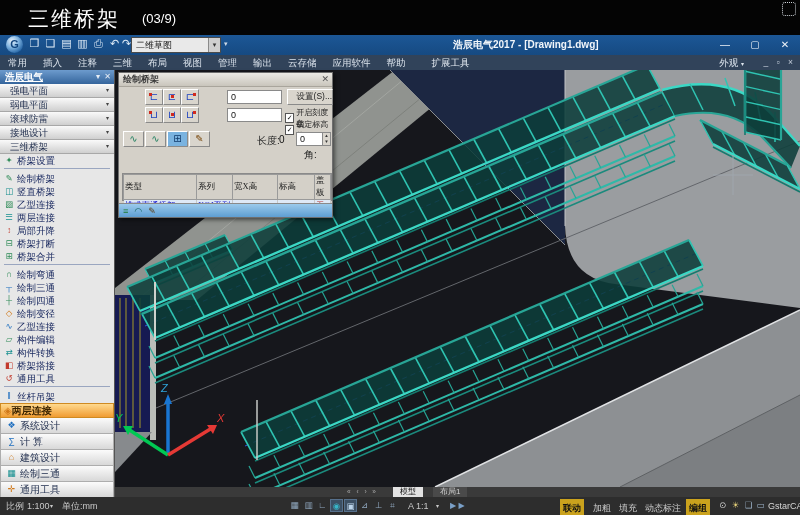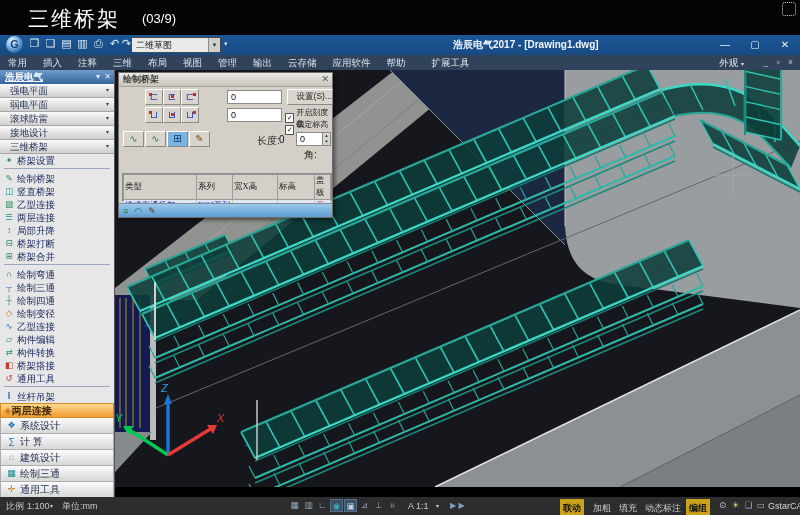--- a/index.html
+++ b/index.html
@@ -607,20 +607,25 @@
       </tbody>
         </table>
     </div>
     <div id="dlg-strip">
       <span style="color:#1d7a2e">≡</span>
       <span style="color:#0e5f58">◠</span>
       <span style="color:#5a3a10">✎</span>
     </div>
   </div>
 
+  <div id="tabstrip">
+    <div id="tab-nav">« ‹ › »</div>
+    <div class="dtab" id="tab-model">模型</div>
+    <div class="dtab" id="tab-layout">布局1</div>
+  </div>
 
   <div id="statusbar">
     <span class="sb" style="left:6px">比例</span>
     <span class="sb" style="left:27px">1:100</span>
     <span class="sb" style="left:50px;font-size:6px">▾</span>
     <span class="sb" style="left:62px">单位:mm</span>
     <span class="sico" style="left:288px">▦</span>
     <span class="sico" style="left:302px">▥</span>
     <span class="sico" style="left:316px">∟</span>
     <span class="sico on" style="left:330px;color:#37b6c9">◉</span>

